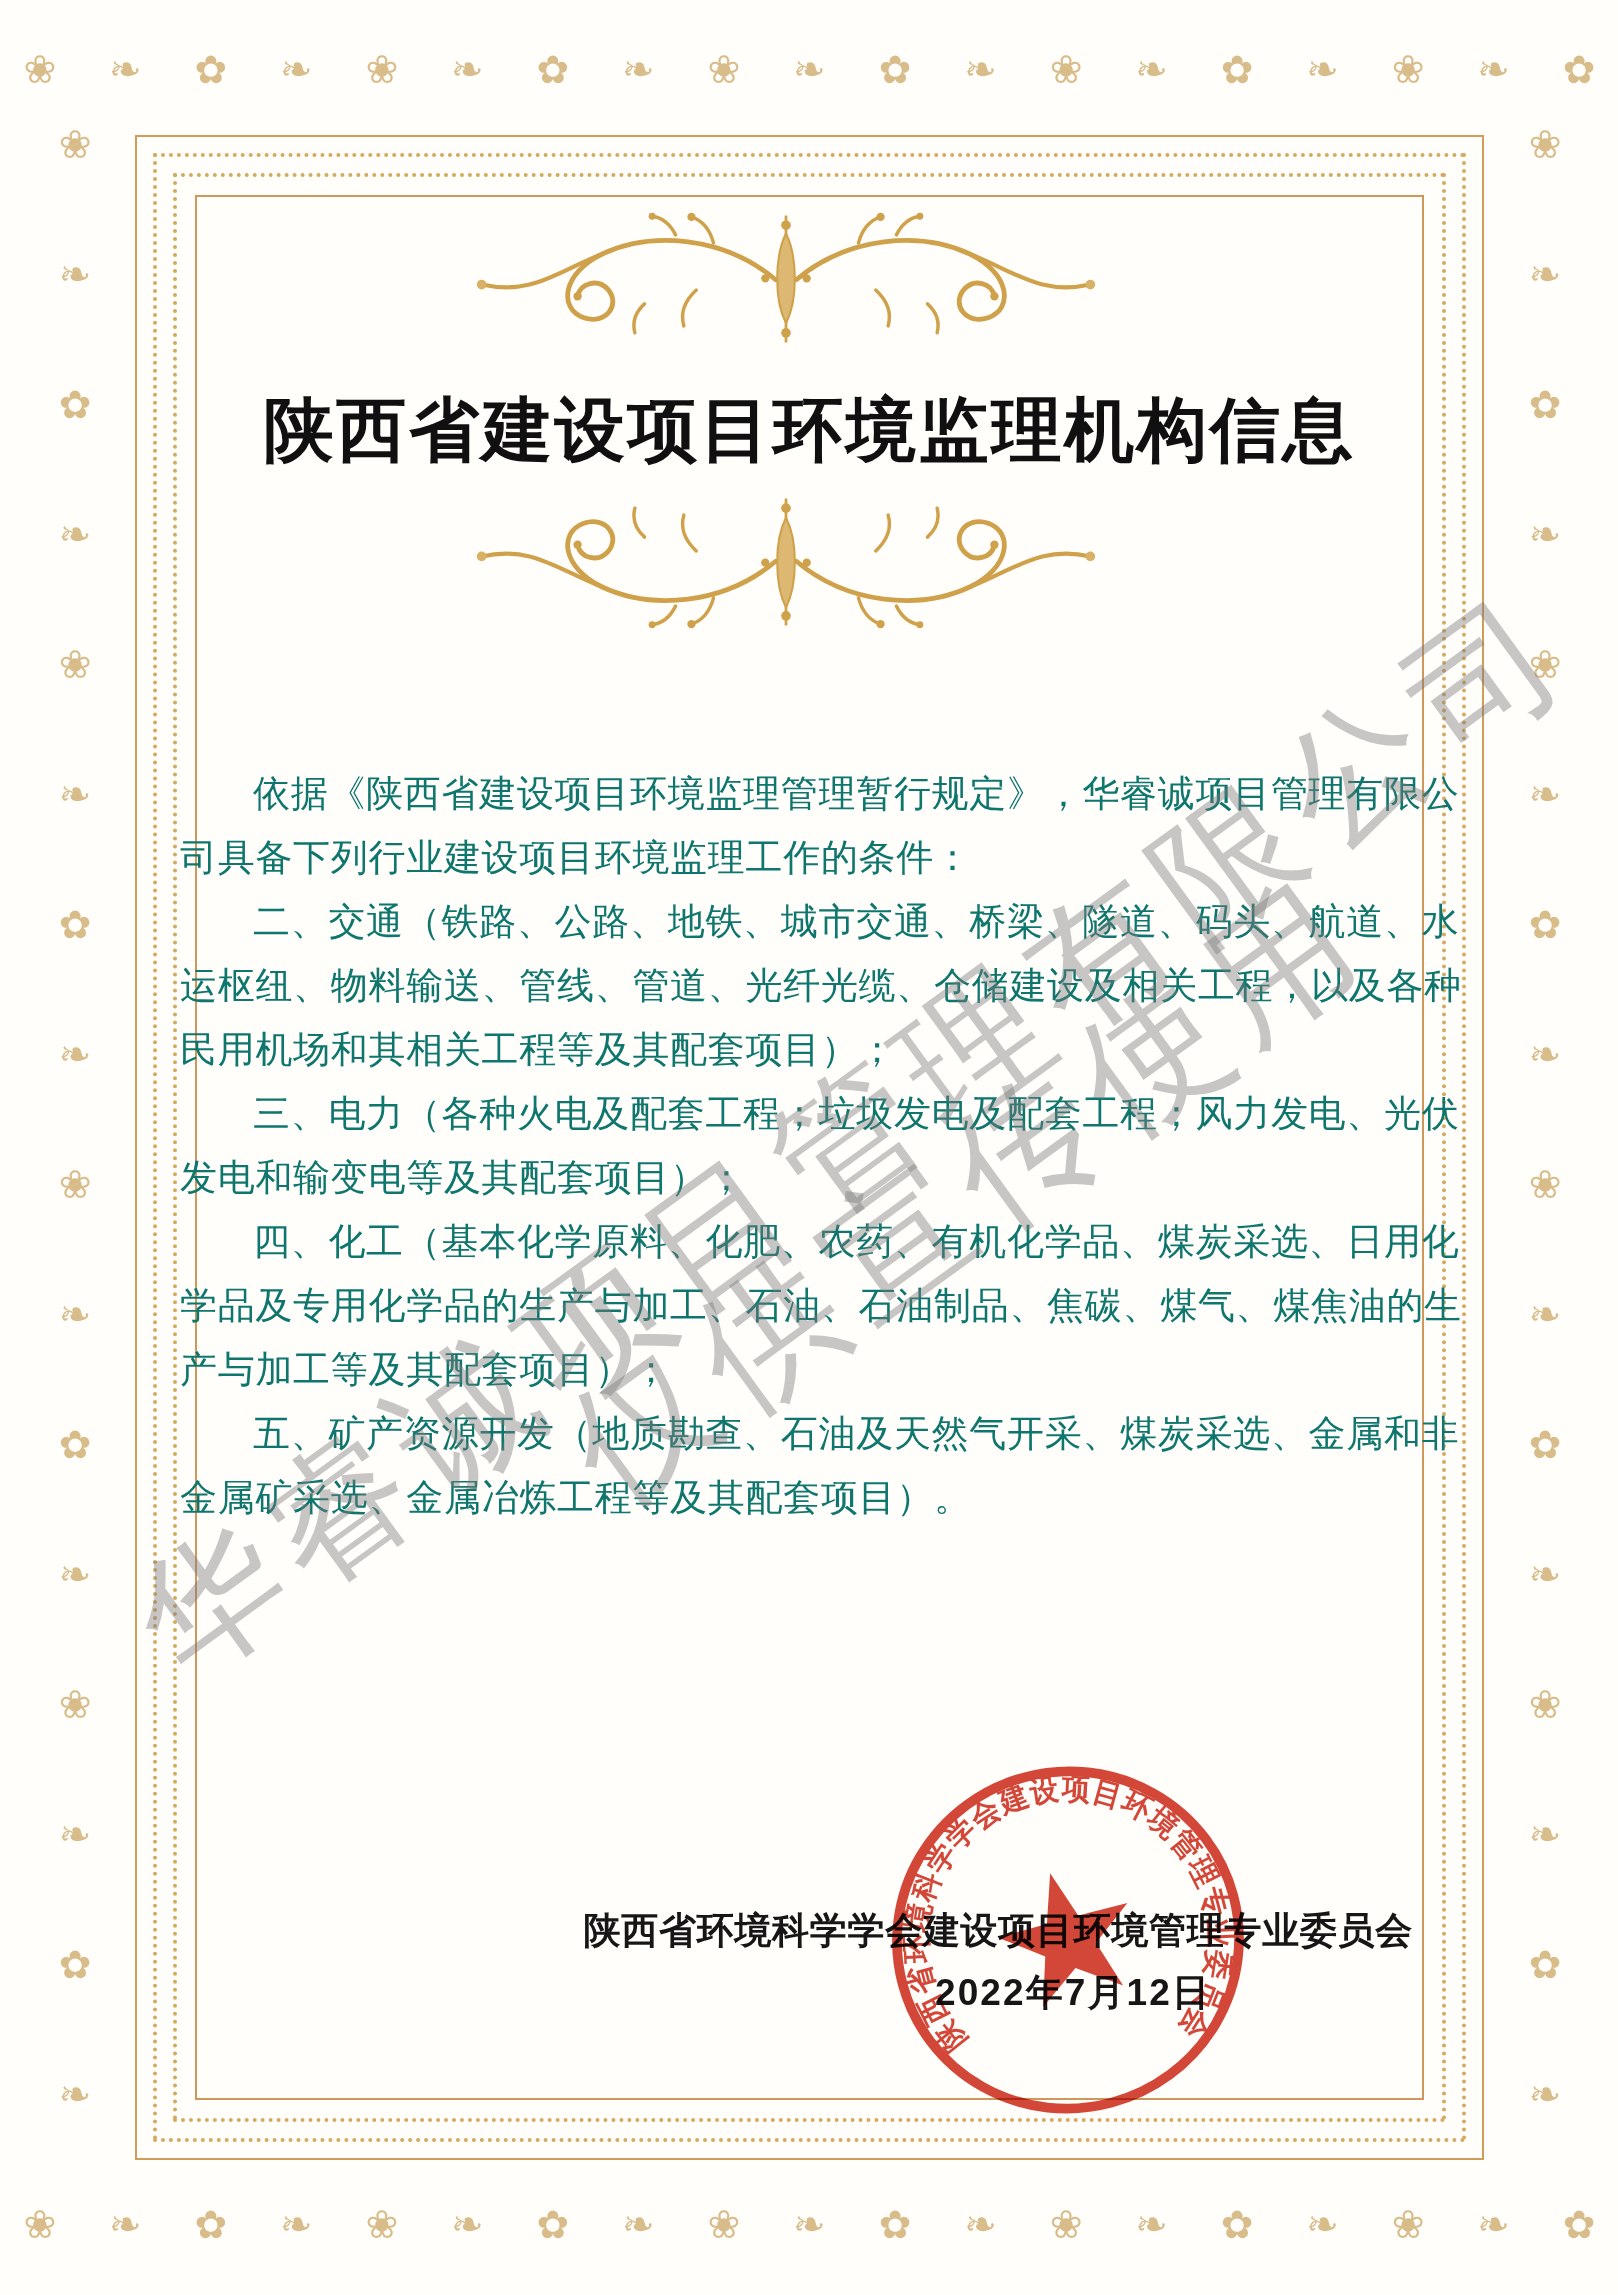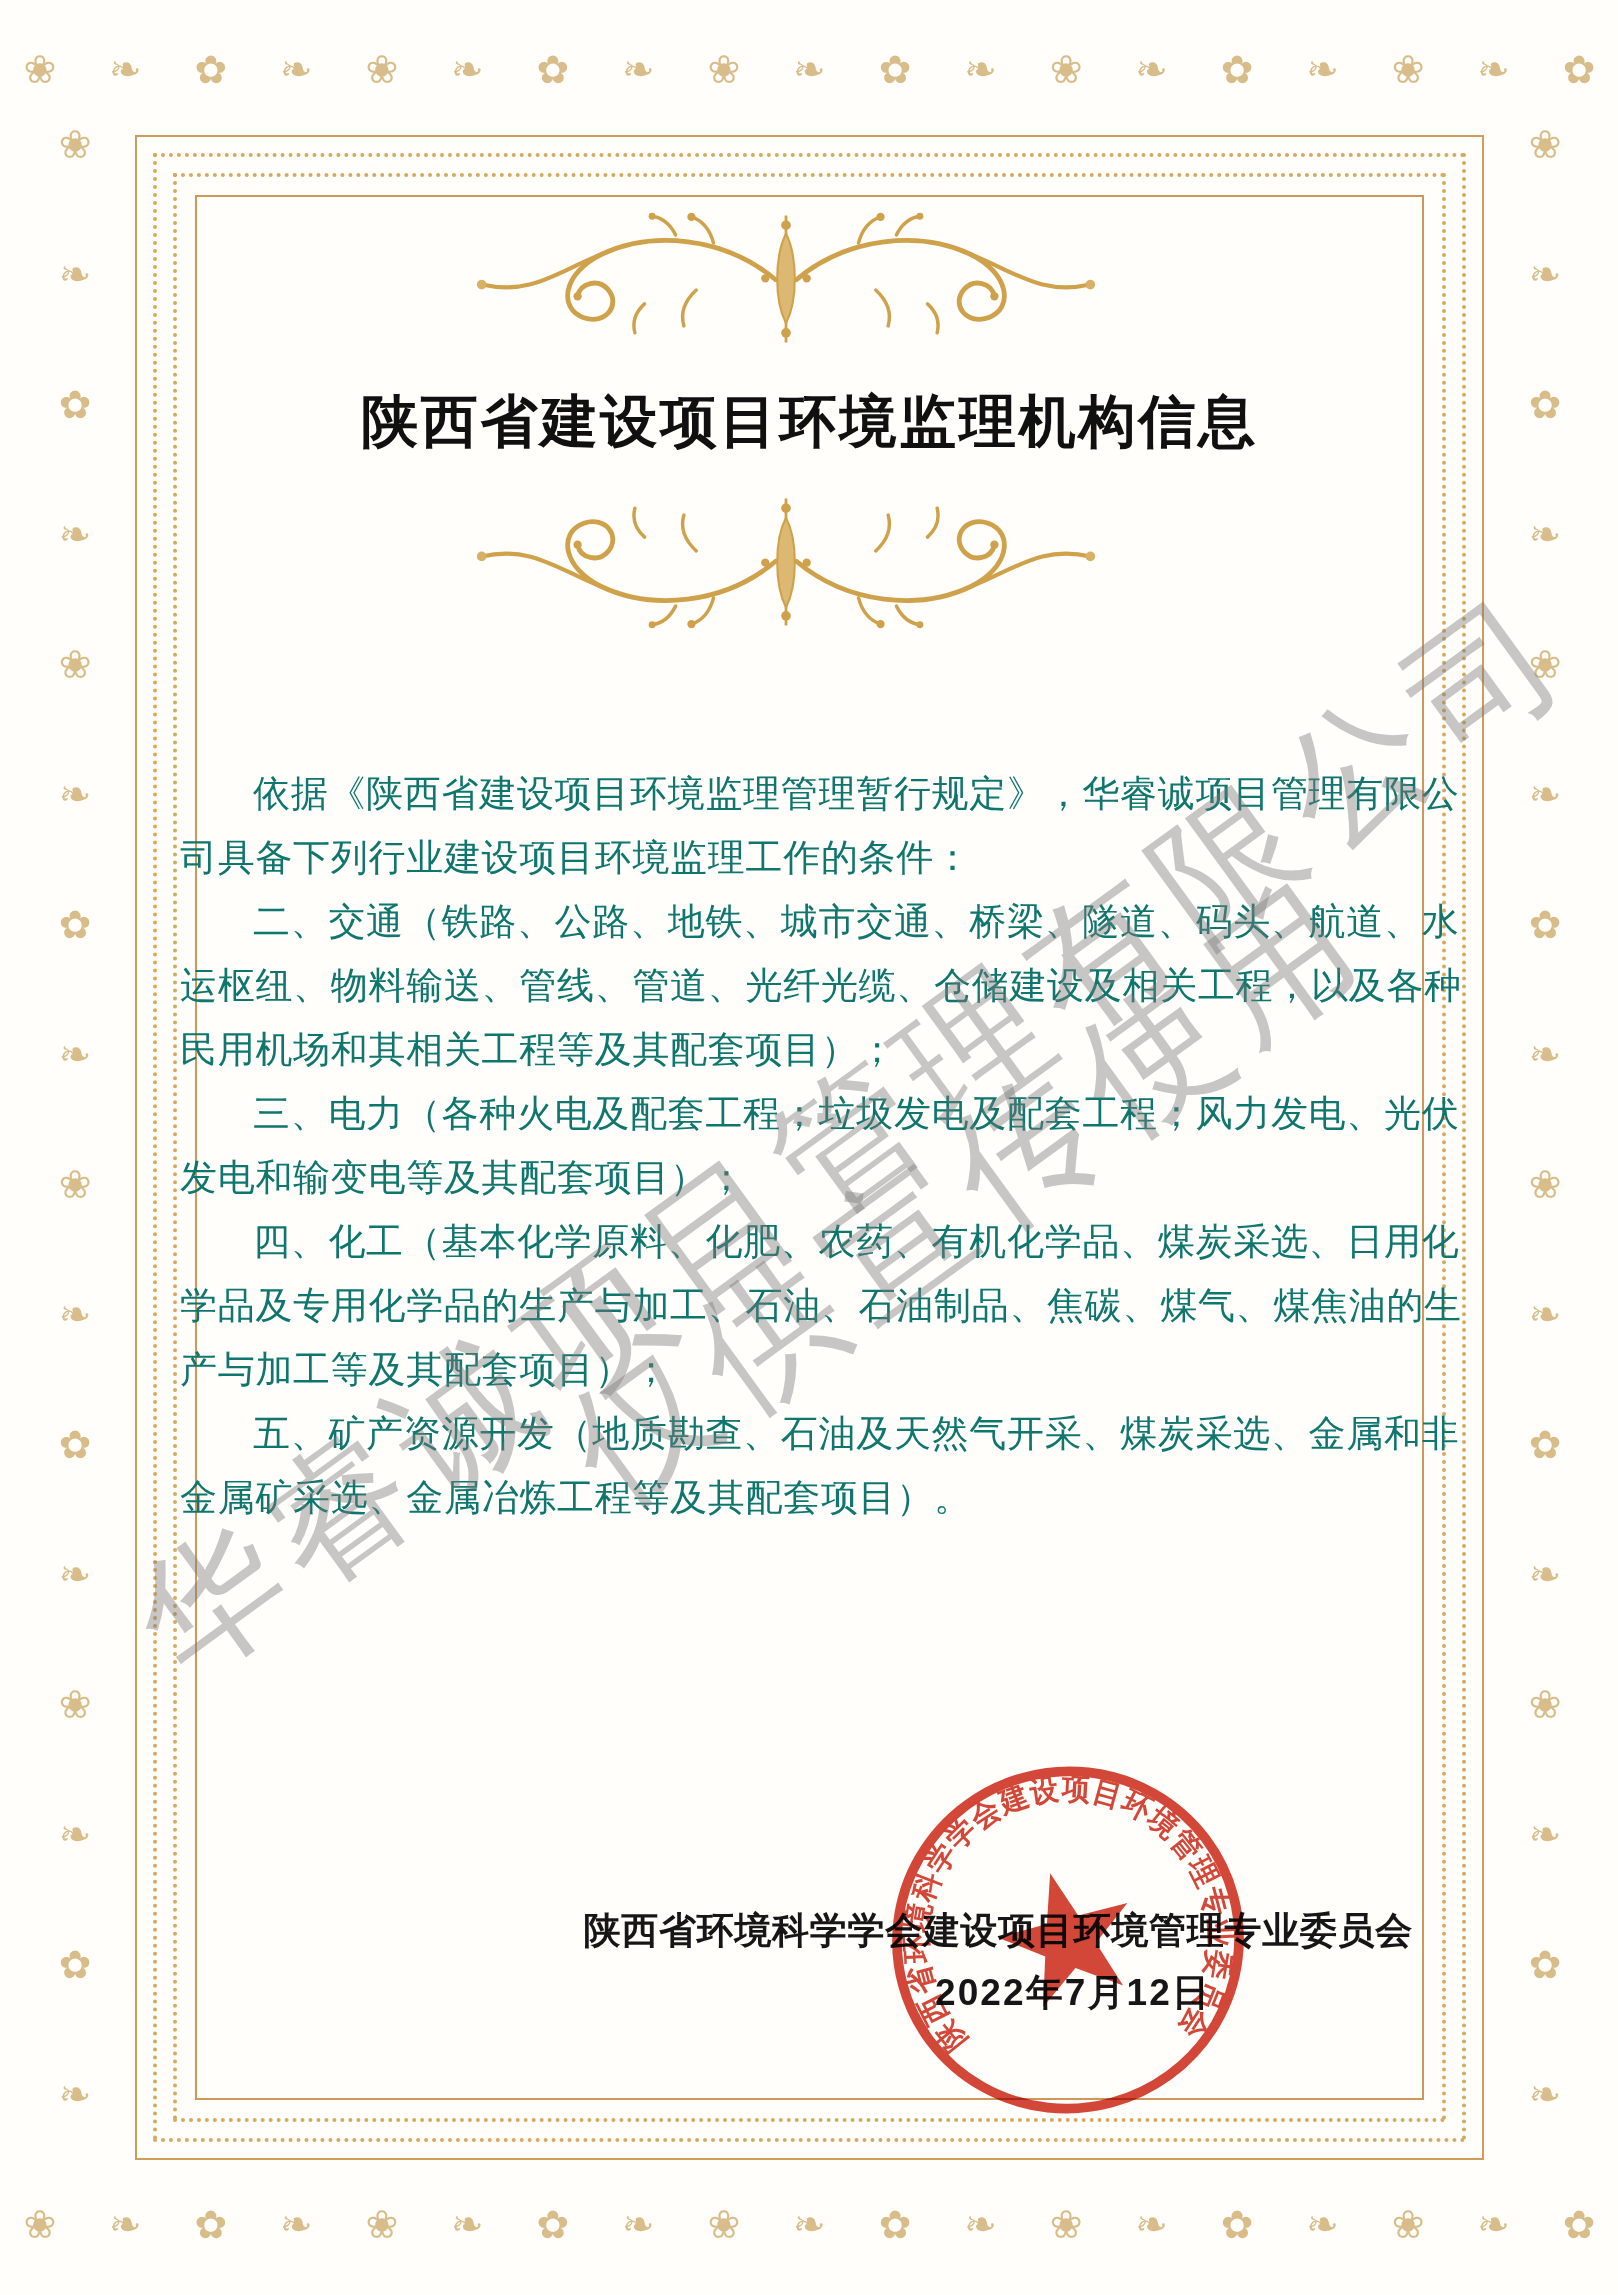--- a/index.html
+++ b/index.html
@@ -32,21 +32,21 @@
   .frame-c{inset:173px;border:4.1px dotted #d5a960;}
   .frame-d{inset:195px;border:2.1px solid #d0975a;}
   
   .flourish{position:absolute;left:472px;width:628px;height:142px;}
   .flourish-top{top:207px;}
   .flourish-bottom{top:492px;transform:scaleY(-1);}
   
   .title{
     position:absolute;top:384px;left:0;right:0;
     text-align:center;
-    font-size:57px;font-weight:700;letter-spacing:2.8px;
+    font-size:70px;font-weight:700;letter-spacing:2.8px;
     color:#101010;
     font-family:"Liberation Serif","DejaVu Serif",serif;
   }
   
   .body-block{position:absolute;left:180px;top:762px;width:1265px;}
   .body-line{
     height:64px;line-height:64px;
     font-size:37px;font-weight:400;color:#0f766e;
     letter-spacing:0.7px;white-space:nowrap;
   }

